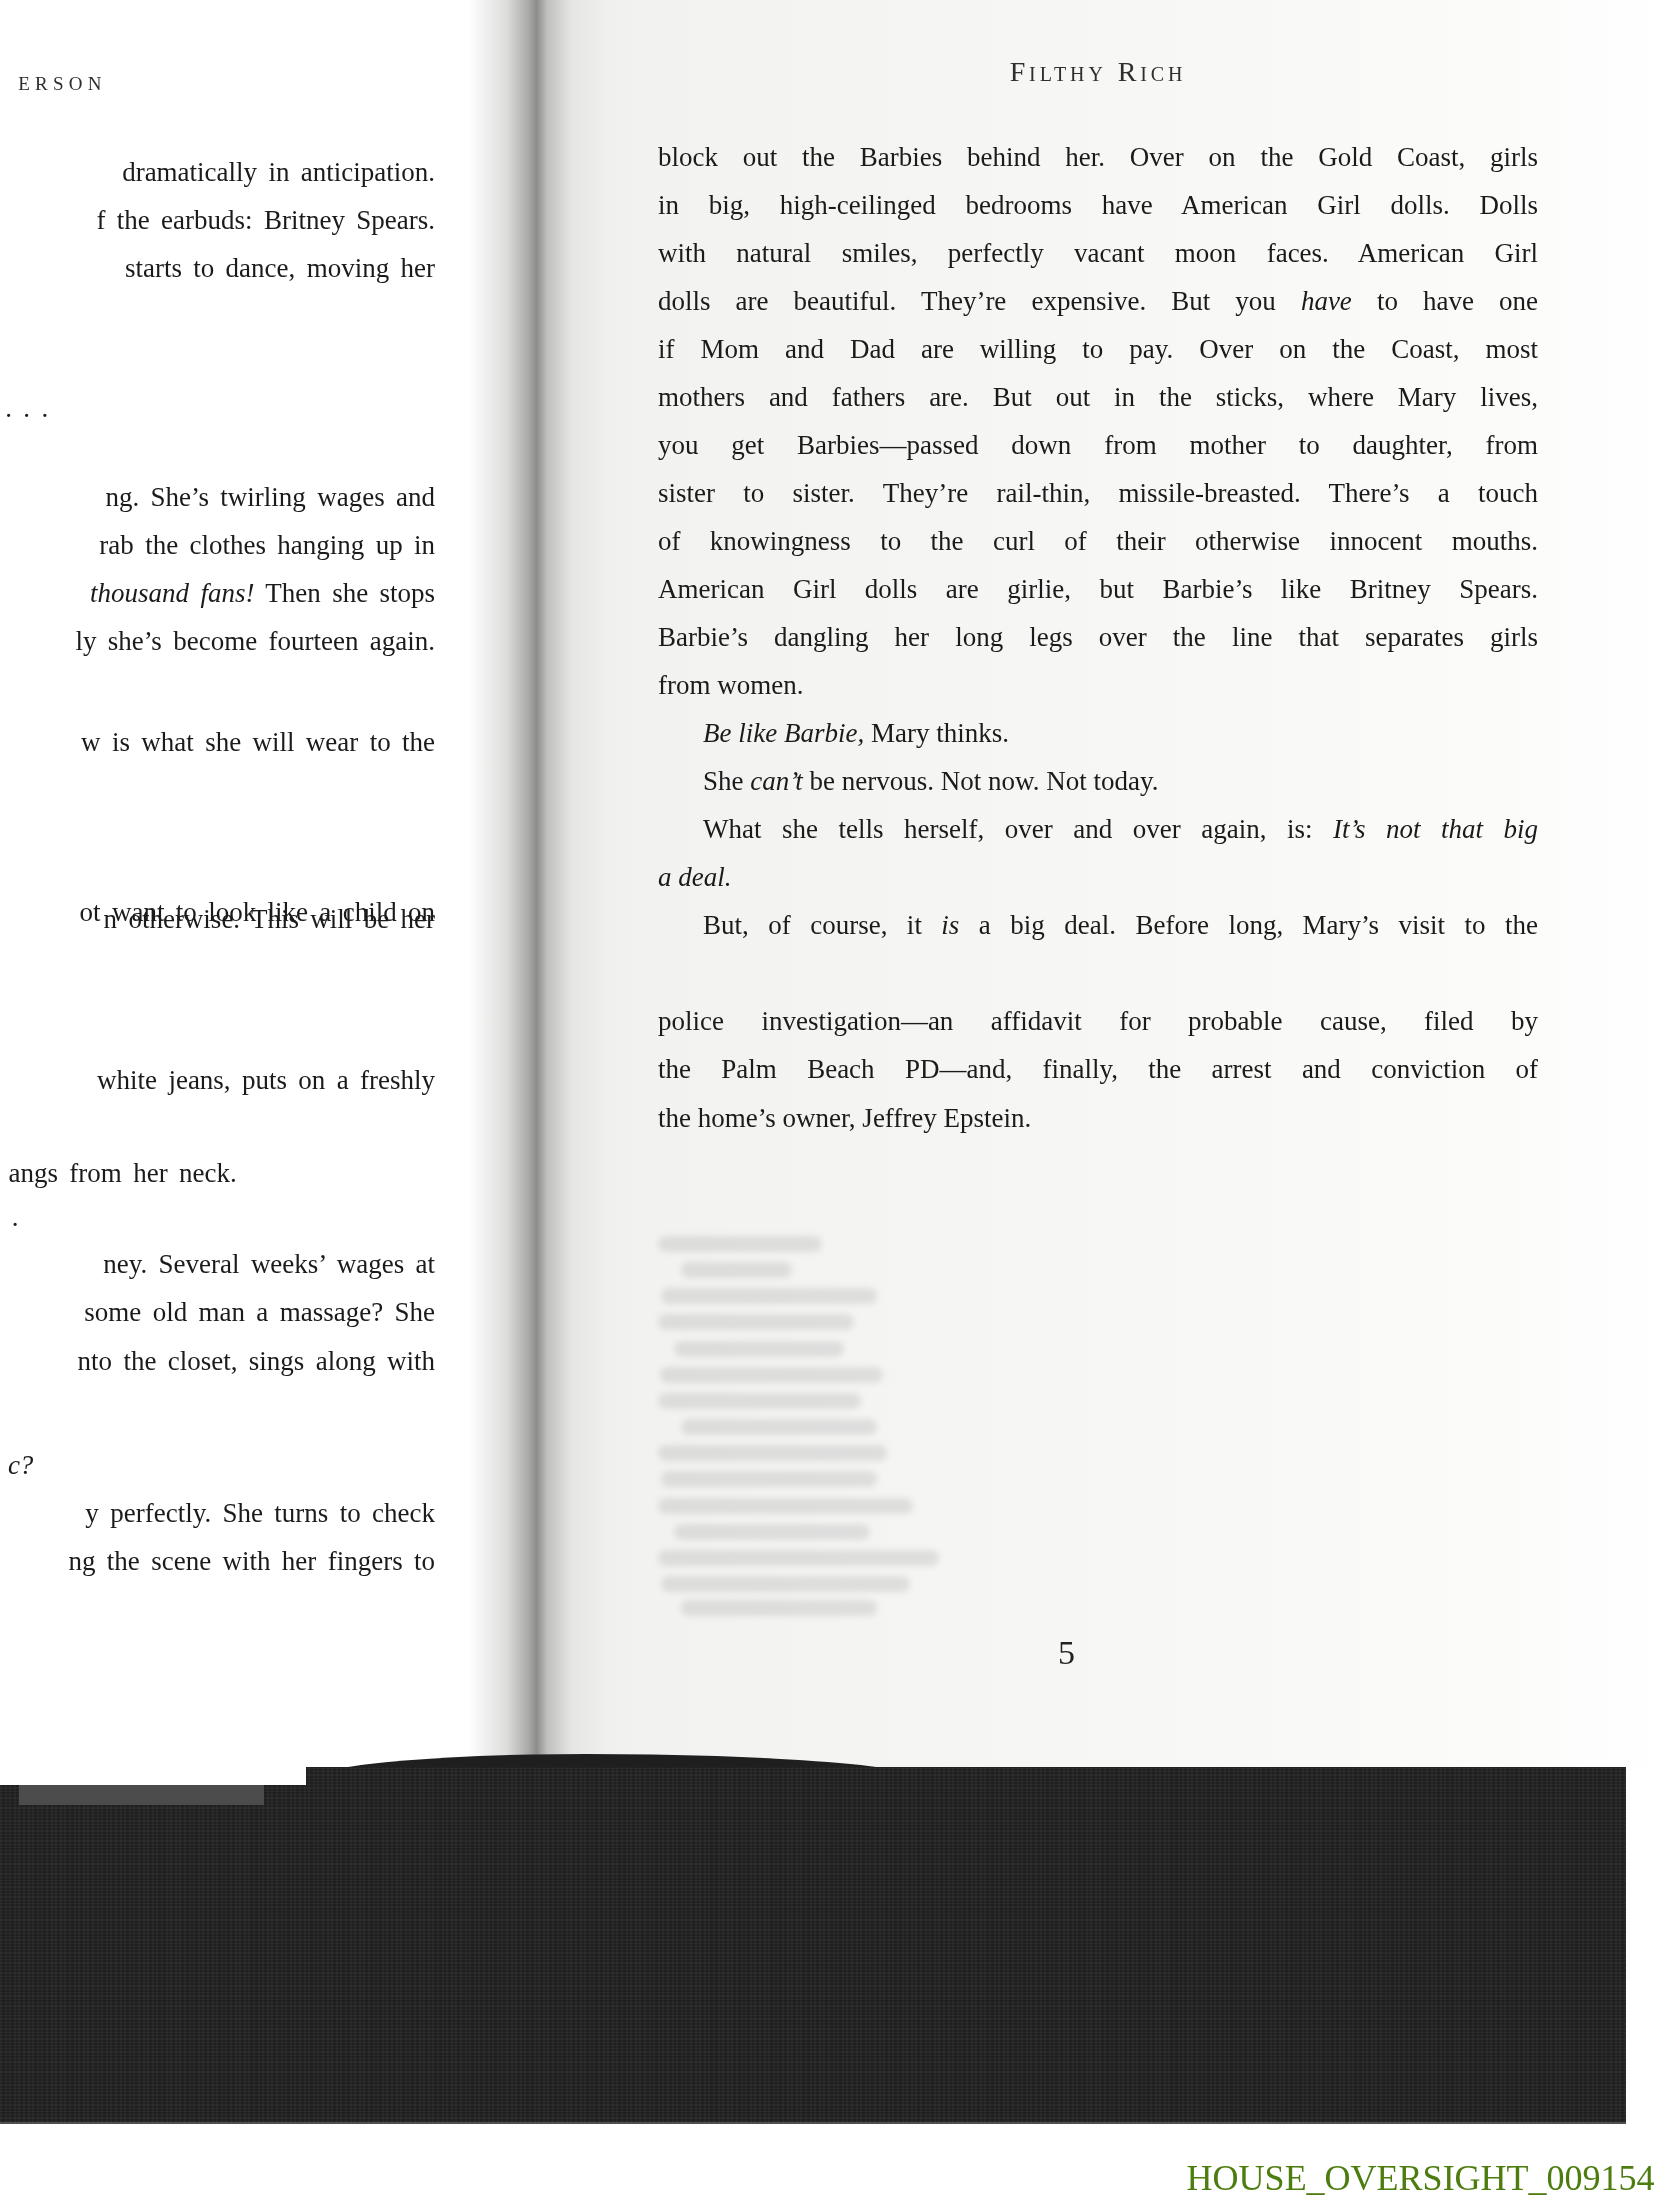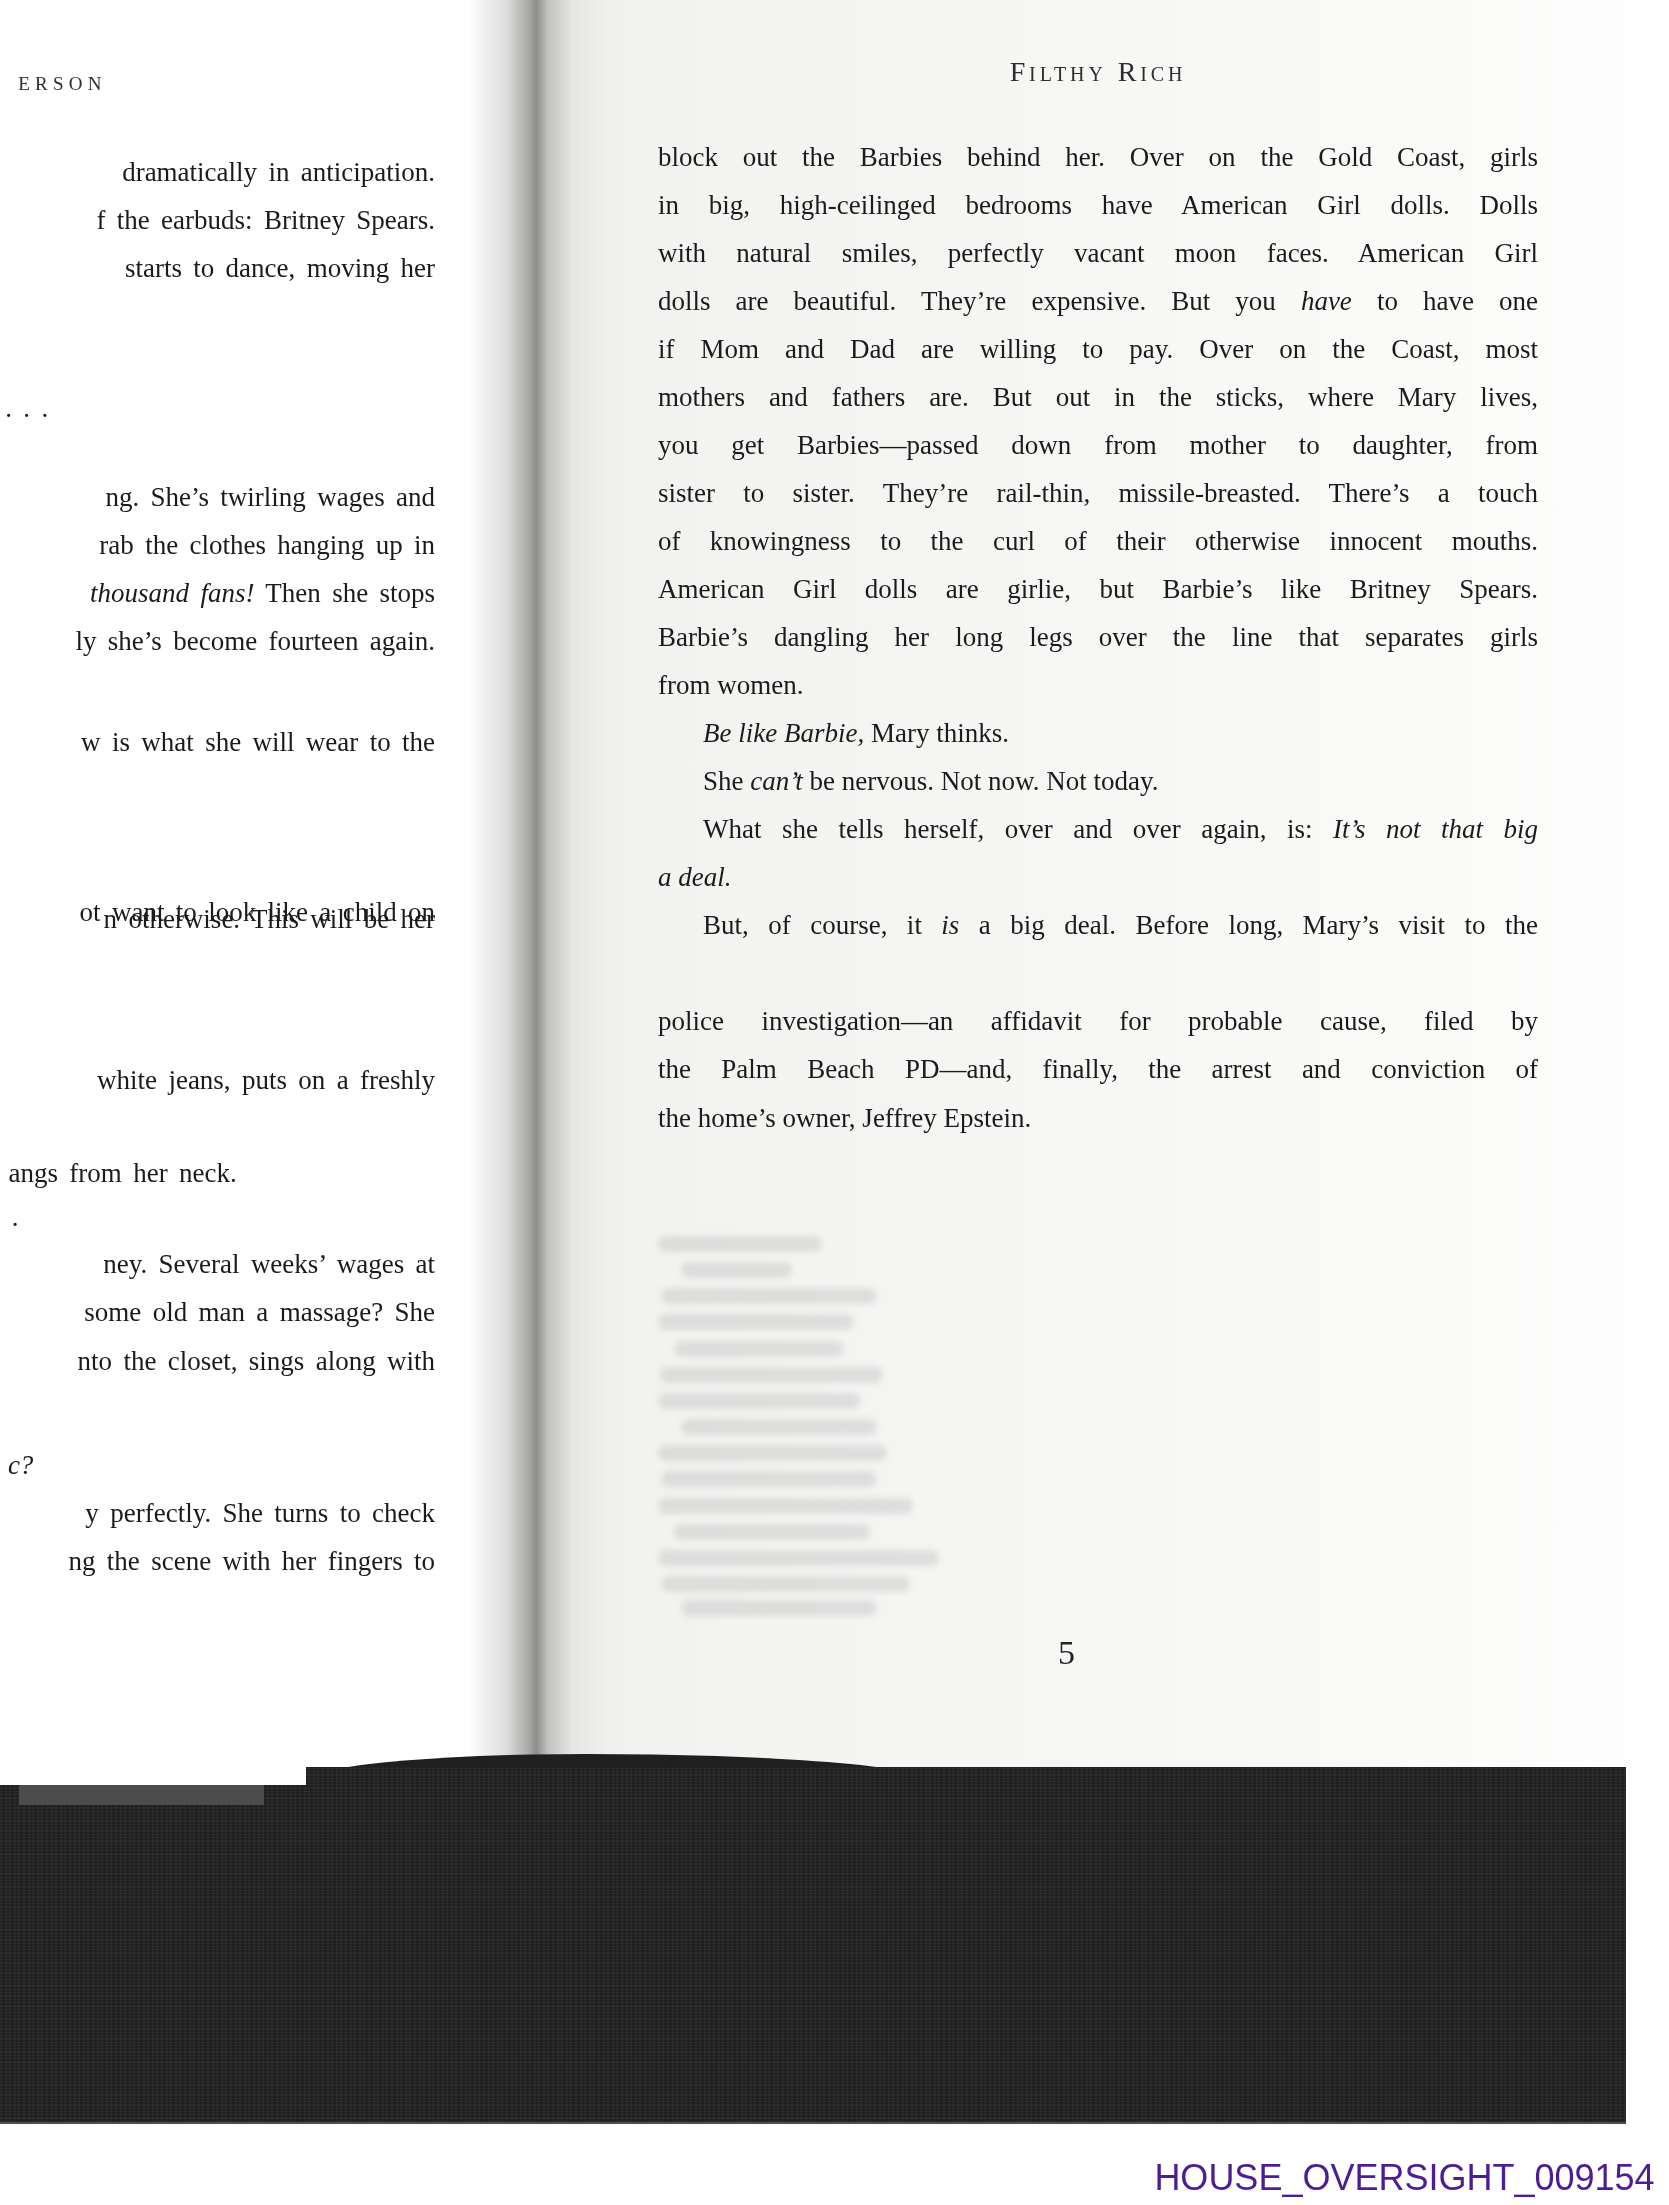--- a/index.html
+++ b/index.html
@@ -47,21 +47,21 @@
       repeating-linear-gradient(90deg,rgba(255,255,255,0.03) 0 2px,rgba(0,0,0,0) 2px 4.6px);
   }
   .red-bump{
     position:absolute;left:306px;top:1754px;width:622px;height:27.5px;background:#1f1f1f;
     border-radius:45% 55% 0 0 / 100% 100% 0 0;
   }
   .red-notch{position:absolute;left:0;top:1767px;width:306px;height:17.7px;background:#ffffff;}
   .red-gray{position:absolute;left:19px;top:1785px;width:245px;height:19.6px;background:#4c4c4c;}
   .stamp{
     position:absolute;right:14.4px;top:2157px;
-    font-family:Liberation Sans, sans-serif;font-size:36px;color:#4c1d95;white-space:nowrap;
+    font-family:Liberation Serif, serif;font-size:36px;color:#4d7c0f;white-space:nowrap;
   }
 </style>
 </head>
 <body>
 
 <div id="canvas">
 
   <div class="right-paper"></div>
   <div class="gutter"></div>
 

